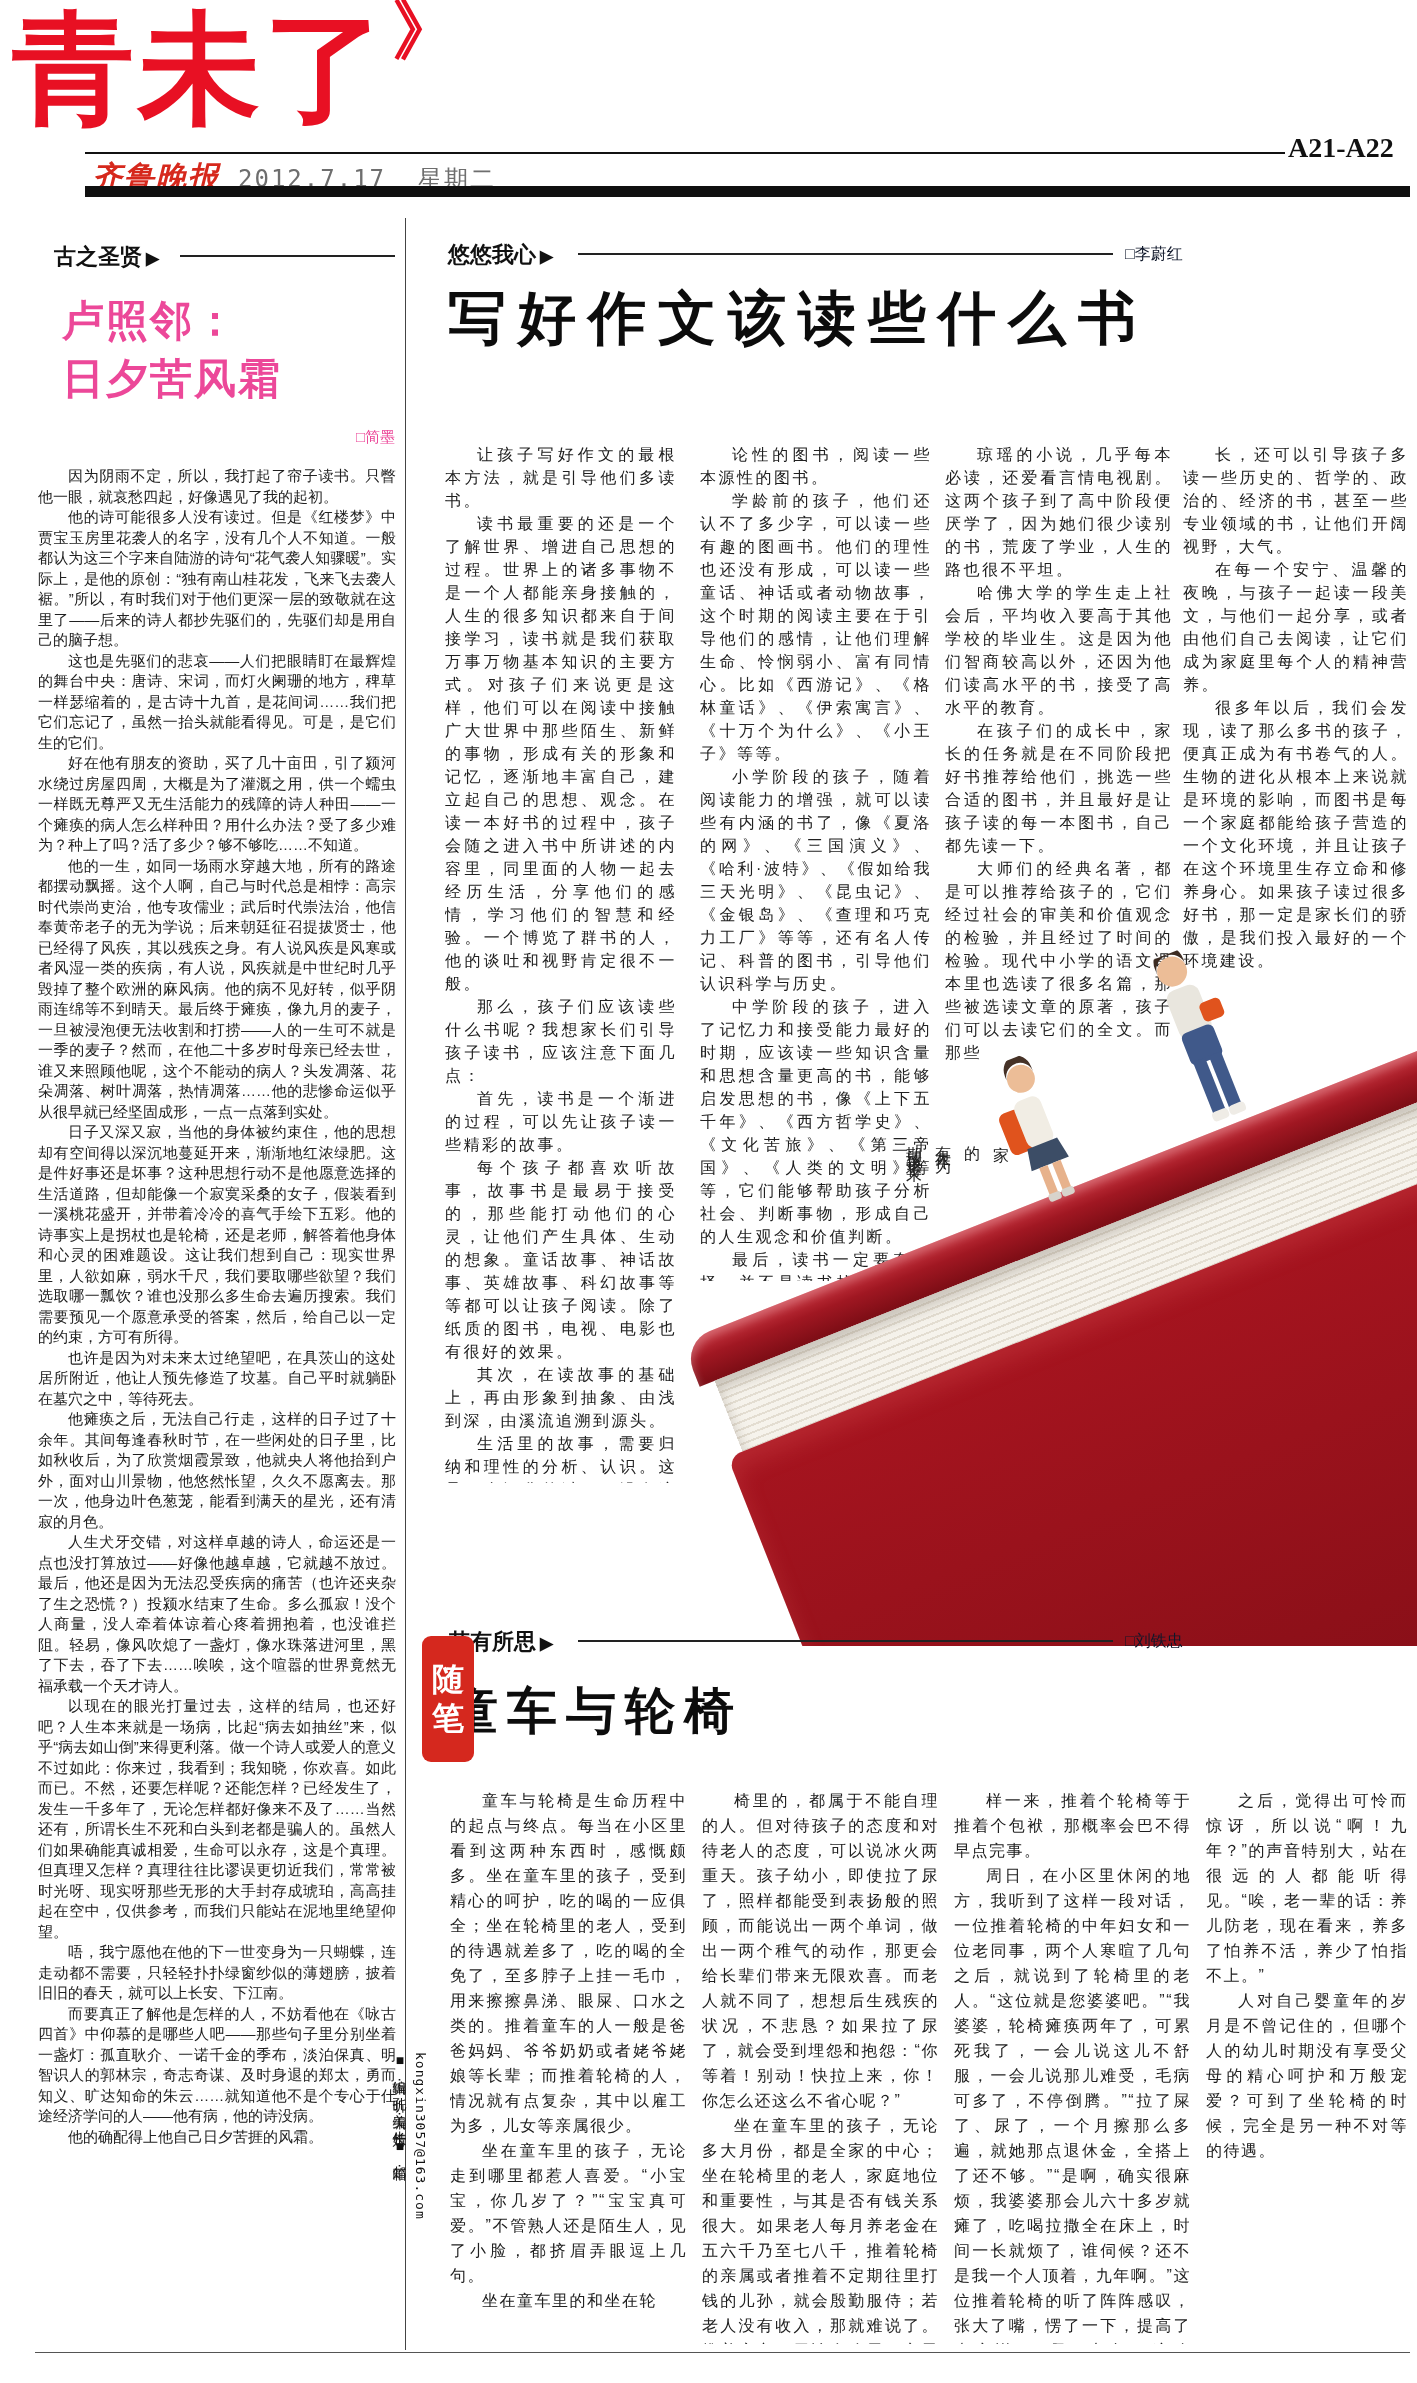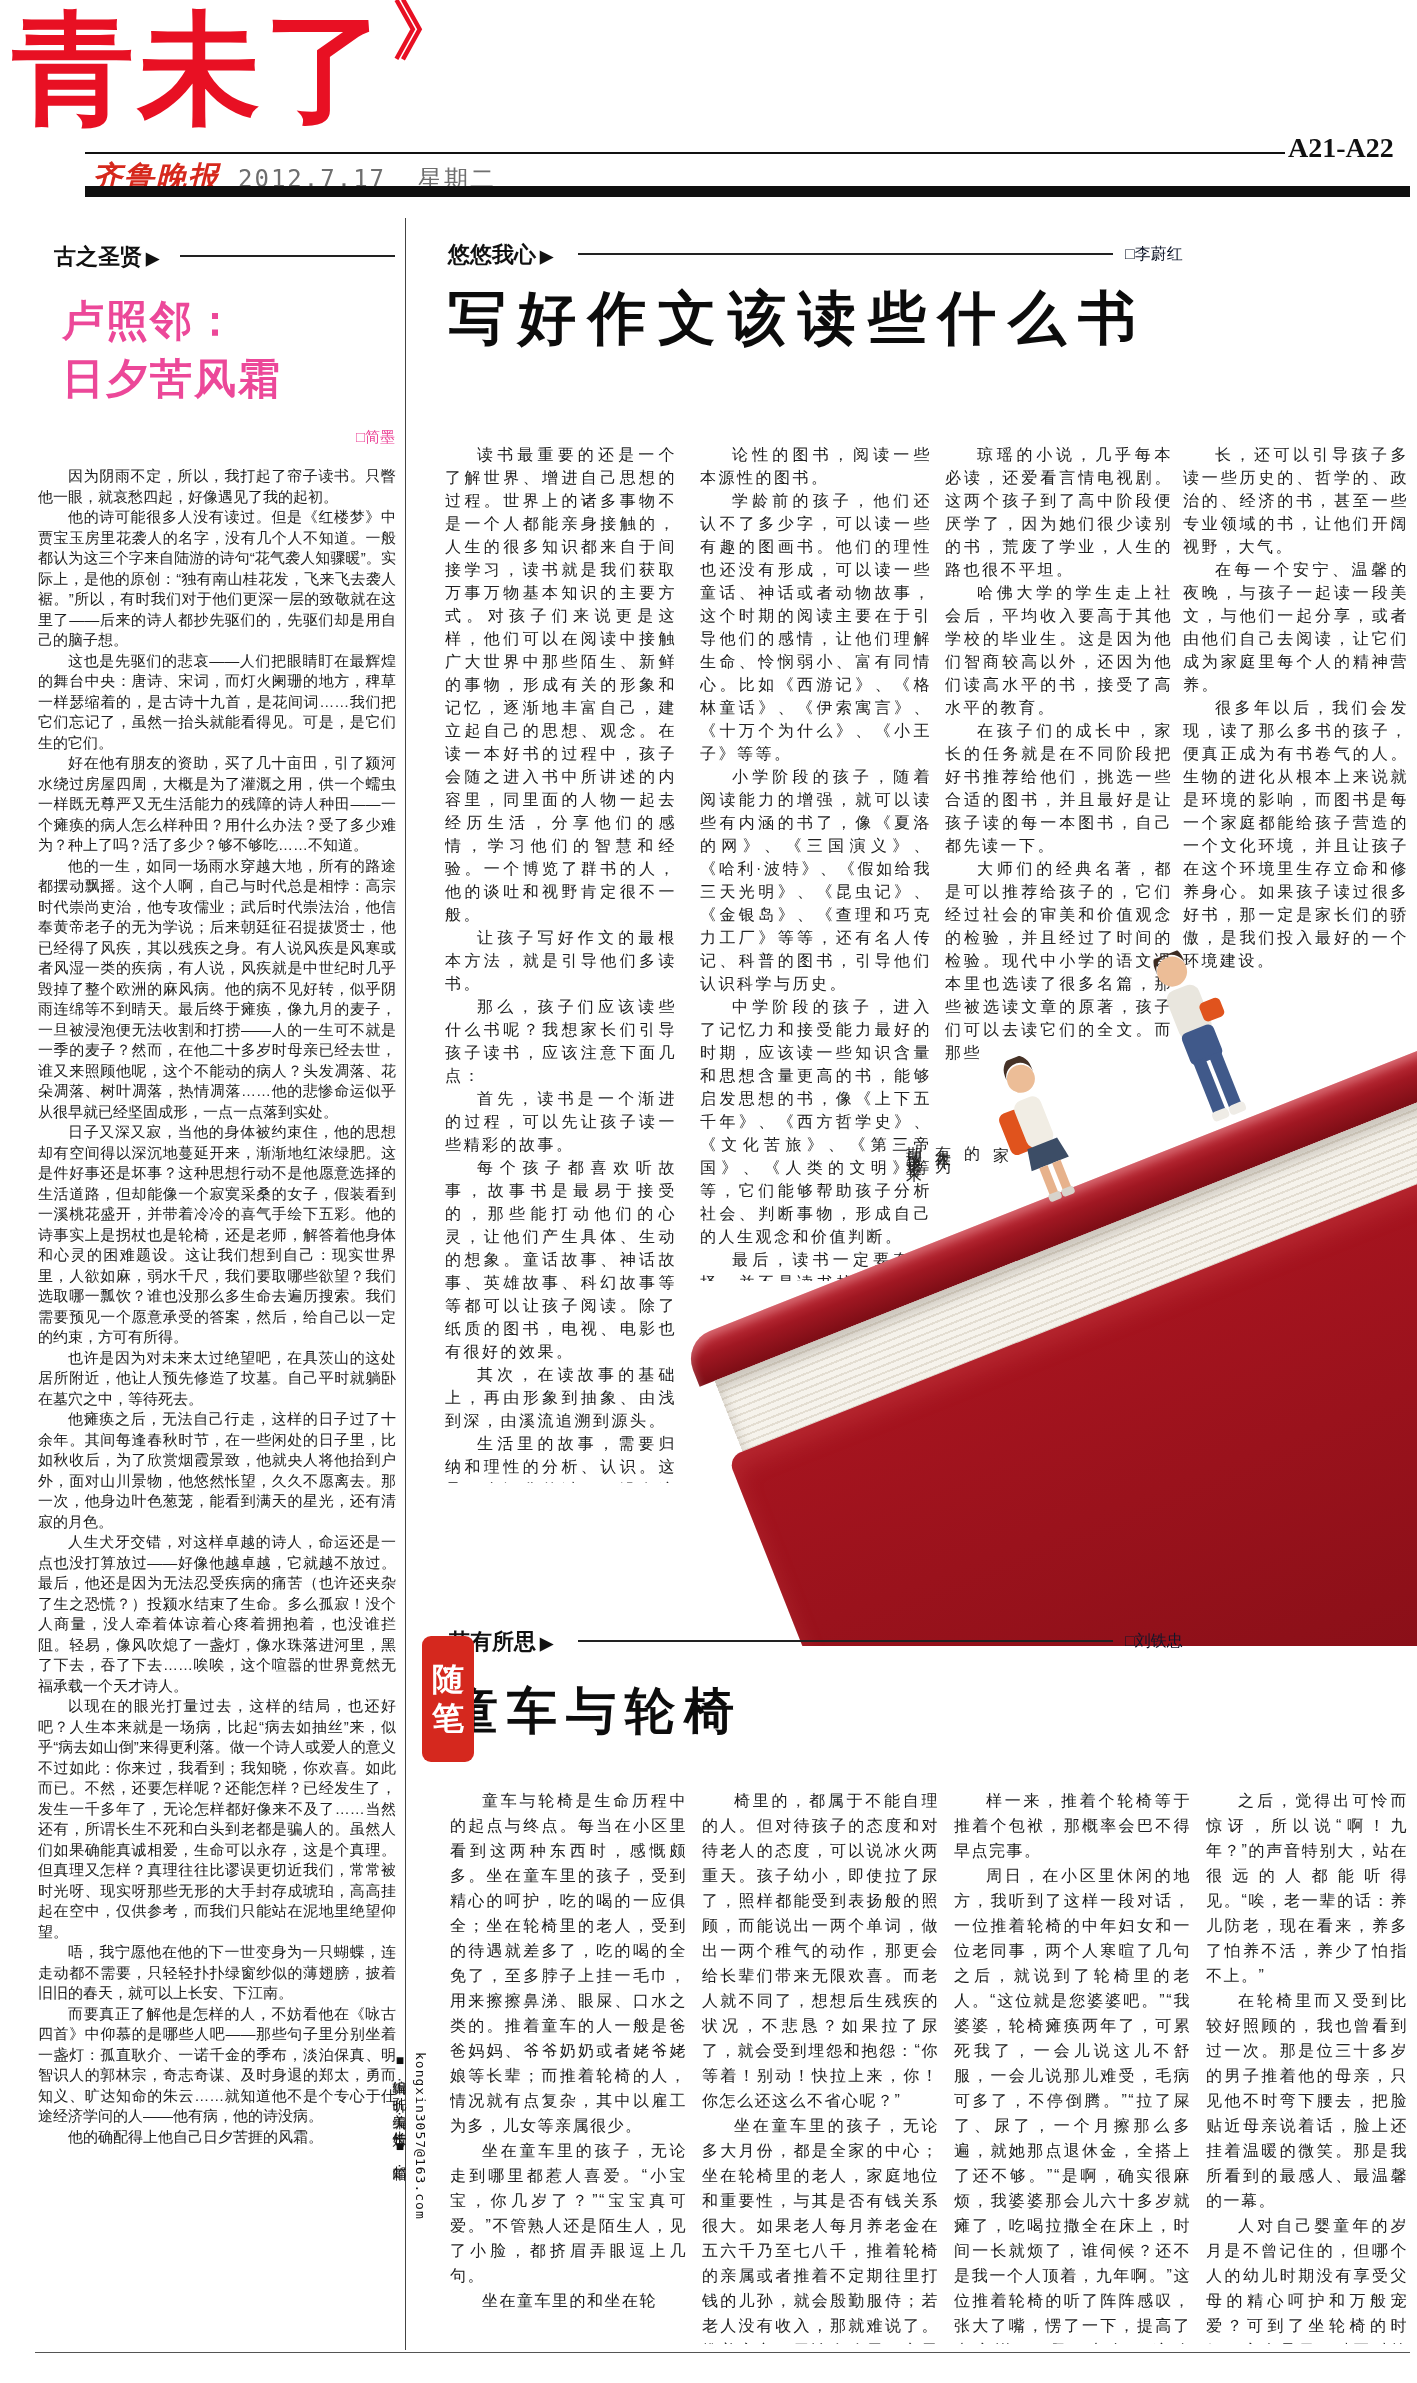--- a/index.html
+++ b/index.html
@@ -118,22 +118,22 @@
     </div>
 
   <div class="sec-head" style="left:448px;top:240px;">
     <span>悠悠我心</span><span class="arr">▶</span>
   </div>
   <div class="sec-line" style="left:578px;top:253px;width:535px;"></div>
   <div class="byline" style="left:1125px;top:244px;">□李蔚红</div>
   <div class="main-headline">写好作文该读些什么书</div>
 
   <div class="col m-col mc1">
+      <p>让孩子写好作文的最根本方法，就是引导他们多读书。</p>
       <p>读书最重要的还是一个了解世界、增进自己思想的过程。世界上的诸多事物不是一个人都能亲身接触的，人生的很多知识都来自于间接学习，读书就是我们获取万事万物基本知识的主要方式。对孩子们来说更是这样，他们可以在阅读中接触广大世界中那些陌生、新鲜的事物，形成有关的形象和记忆，逐渐地丰富自己，建立起自己的思想、观念。在读一本好书的过程中，孩子会随之进入书中所讲述的内容里，同里面的人物一起去经历生活，分享他们的感情，学习他们的智慧和经验。一个博览了群书的人，他的谈吐和视野肯定很不一般。</p>
-      <p>让孩子写好作文的最根本方法，就是引导他们多读书。</p>
       <p>那么，孩子们应该读些什么书呢？我想家长们引导孩子读书，应该注意下面几点：</p>
       <p>首先，读书是一个渐进的过程，可以先让孩子读一些精彩的故事。</p>
       <p>每个孩子都喜欢听故事，故事书是最易于接受的，那些能打动他们的心灵，让他们产生具体、生动的想象。童话故事、神话故事、英雄故事、科幻故事等等都可以让孩子阅读。除了纸质的图书，电视、电影也有很好的效果。</p>
       <p>其次，在读故事的基础上，再由形象到抽象、由浅到深，由溪流追溯到源头。</p>
       <p>生活里的故事，需要归纳和理性的分析、认识。这是一个深化的过程，没有这个过程，我们的头脑里就只会拥挤着杂乱的形象和现象。而要由形象到抽象、由浅到深，就需要再阅读一些理</p>
     </div>
   <div class="col m-col mc2">
       <p>论性的图书，阅读一些本源性的图书。</p>
       <p>学龄前的孩子，他们还认不了多少字，可以读一些有趣的图画书。他们的理性也还没有形成，可以读一些童话、神话或者动物故事，这个时期的阅读主要在于引导他们的感情，让他们理解生命、怜悯弱小、富有同情心。比如《西游记》、《格林童话》、《伊索寓言》、《十万个为什么》、《小王子》等等。</p>
       <p>小学阶段的孩子，随着阅读能力的增强，就可以读些有内涵的书了，像《夏洛的网》、《三国演义》、《哈利·波特》、《假如给我三天光明》、《昆虫记》、《金银岛》、《查理和巧克力工厂》等等，还有名人传记、科普的图书，引导他们认识科学与历史。</p>
@@ -209,21 +209,20 @@
   <div class="col e-col ec2">
       <p>椅里的，都属于不能自理的人。但对待孩子的态度和对待老人的态度，可以说冰火两重天。孩子幼小，即使拉了尿了，照样都能受到表扬般的照顾，而能说出一两个单词，做出一两个稚气的动作，那更会给长辈们带来无限欢喜。而老人就不同了，想想后生残疾的状况，不悲恳？如果拉了尿了，就会受到埋怨和抱怨：“你等着！别动！快拉上来，你！你怎么还这么不省心呢？”</p>
       <p>坐在童车里的孩子，无论多大月份，都是全家的中心；坐在轮椅里的老人，家庭地位和重要性，与其是否有钱关系很大。如果老人每月养老金在五六千乃至七八千，推着轮椅的亲属或者推着不定期往里打钱的儿孙，就会殷勤服侍；若老人没有收入，那就难说了。推着童车，无论多么累，心里都是甜的；推着轮椅，十有八九当作负担，有</p>
     </div>
   <div class="col e-col ec3">
       <p>样一来，推着个轮椅等于推着个包袱，那概率会巴不得早点完事。</p>
       <p>周日，在小区里休闲的地方，我听到了这样一段对话，一位推着轮椅的中年妇女和一位老同事，两个人寒暄了几句之后，就说到了轮椅里的老人。“这位就是您婆婆吧。”“我婆婆，轮椅瘫痪两年了，可累死我了，一会儿说这儿不舒服，一会儿说那儿难受，毛病可多了，不停倒腾。”“拉了屎了、尿了，一个月擦那么多遍，就她那点退休金，全搭上了还不够。”“是啊，确实很麻烦，我婆婆那会儿六十多岁就瘫了，吃喝拉撒全在床上，时间一长就烦了，谁伺候？还不是我一个人顶着，九年啊。”这位推着轮椅的听了阵阵感叹，张大了嘴，愣了一下，提高了声音说：“啊！九年？这么长？”</p>
     </div>
   <div class="col e-col ec4">
       <p>之后，觉得出可怜而惊讶，所以说“啊！九年？”的声音特别大，站在很远的人都能听得见。“唉，老一辈的话：养儿防老，现在看来，养多了怕养不活，养少了怕指不上。”</p>
-      <p>在轮椅里而又受到比较好照顾的，我也曾看到过一次。那是位三十多岁的男子推着他的母亲，只见他不时弯下腰去，把脸贴近母亲说着话，脸上还挂着温暖的微笑。那是我所看到的最感人、最温馨的一幕。</p>
       <p>人对自己婴童年的岁月是不曾记住的，但哪个人的幼儿时期没有享受父母的精心呵护和万般宠爱？可到了坐轮椅的时候，完全是另一种不对等的待遇。</p>
     </div>
 
   <div class="editor-box">
     <span>■编辑：孔昕　美编：牛长婧　■邮箱：</span>
     <span class="mail">kongxin3057@163.com</span>
   </div>
 
 </div>
 

